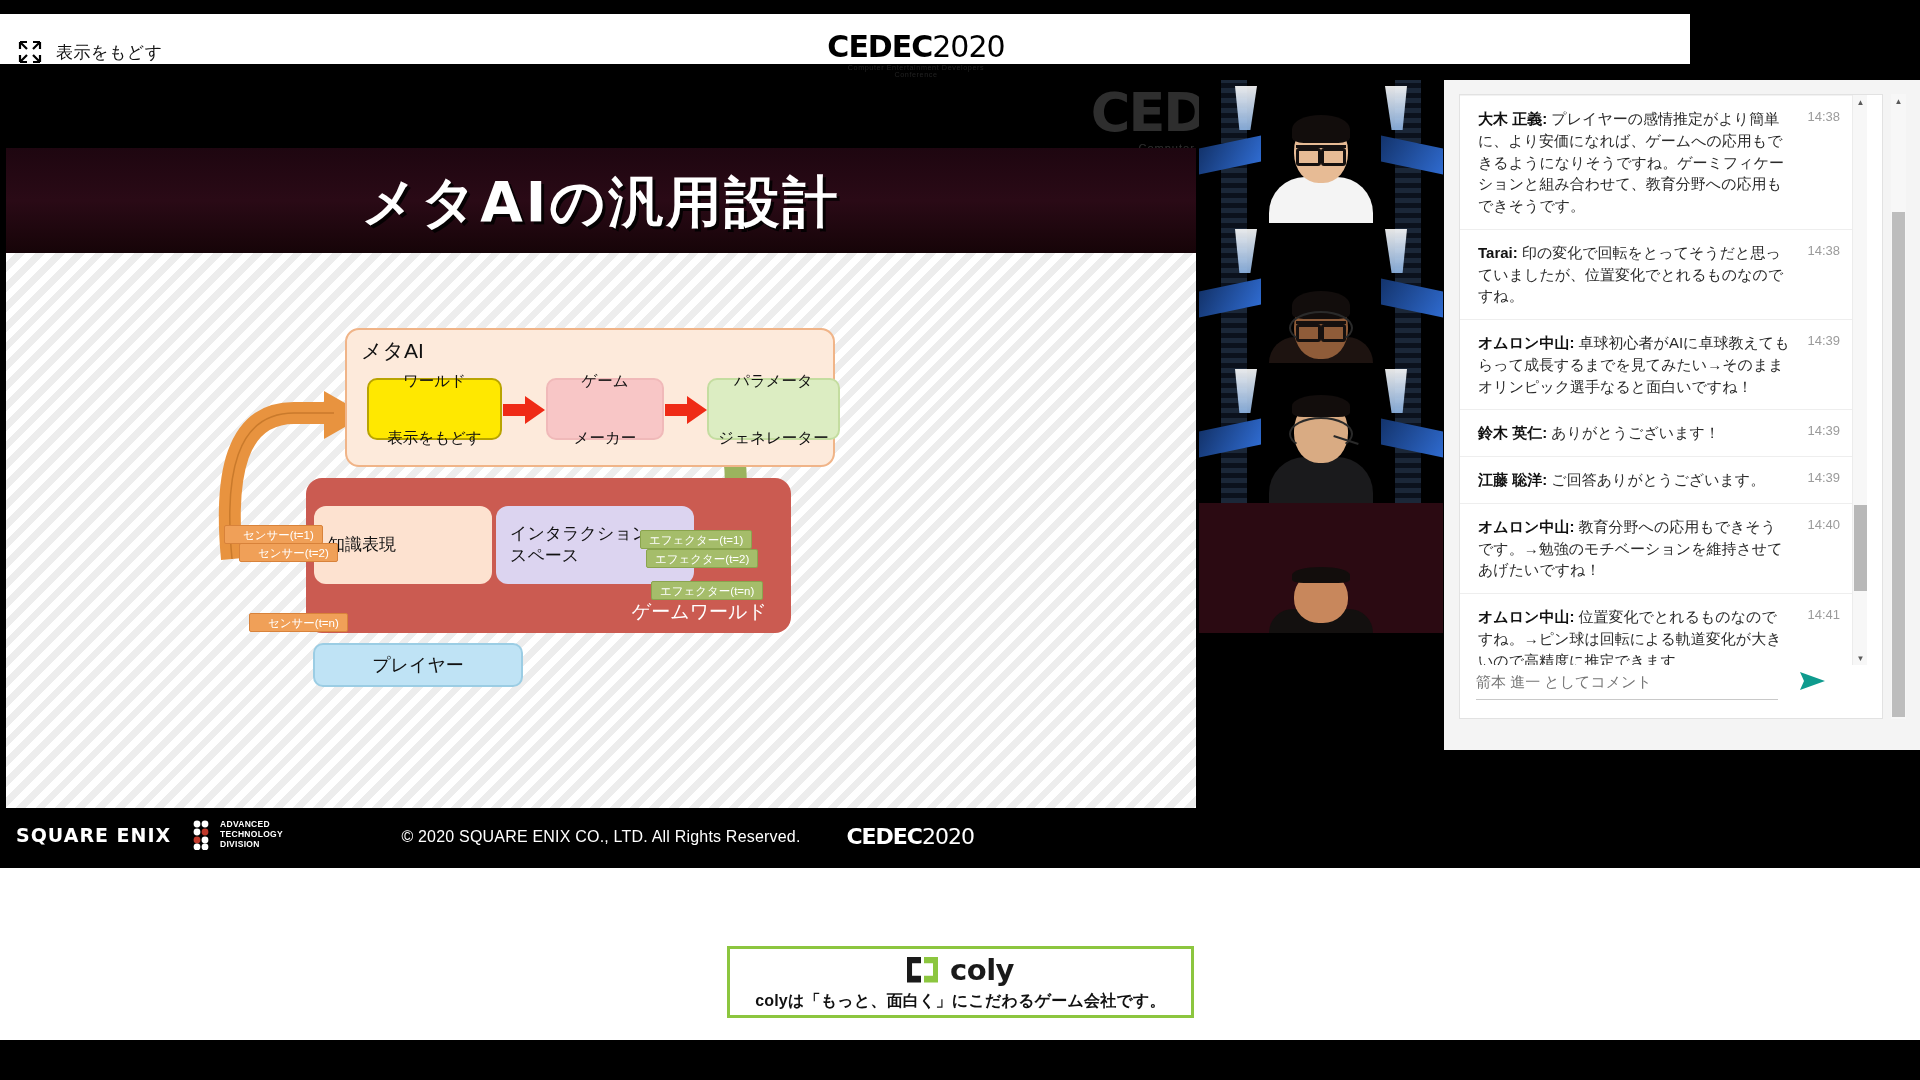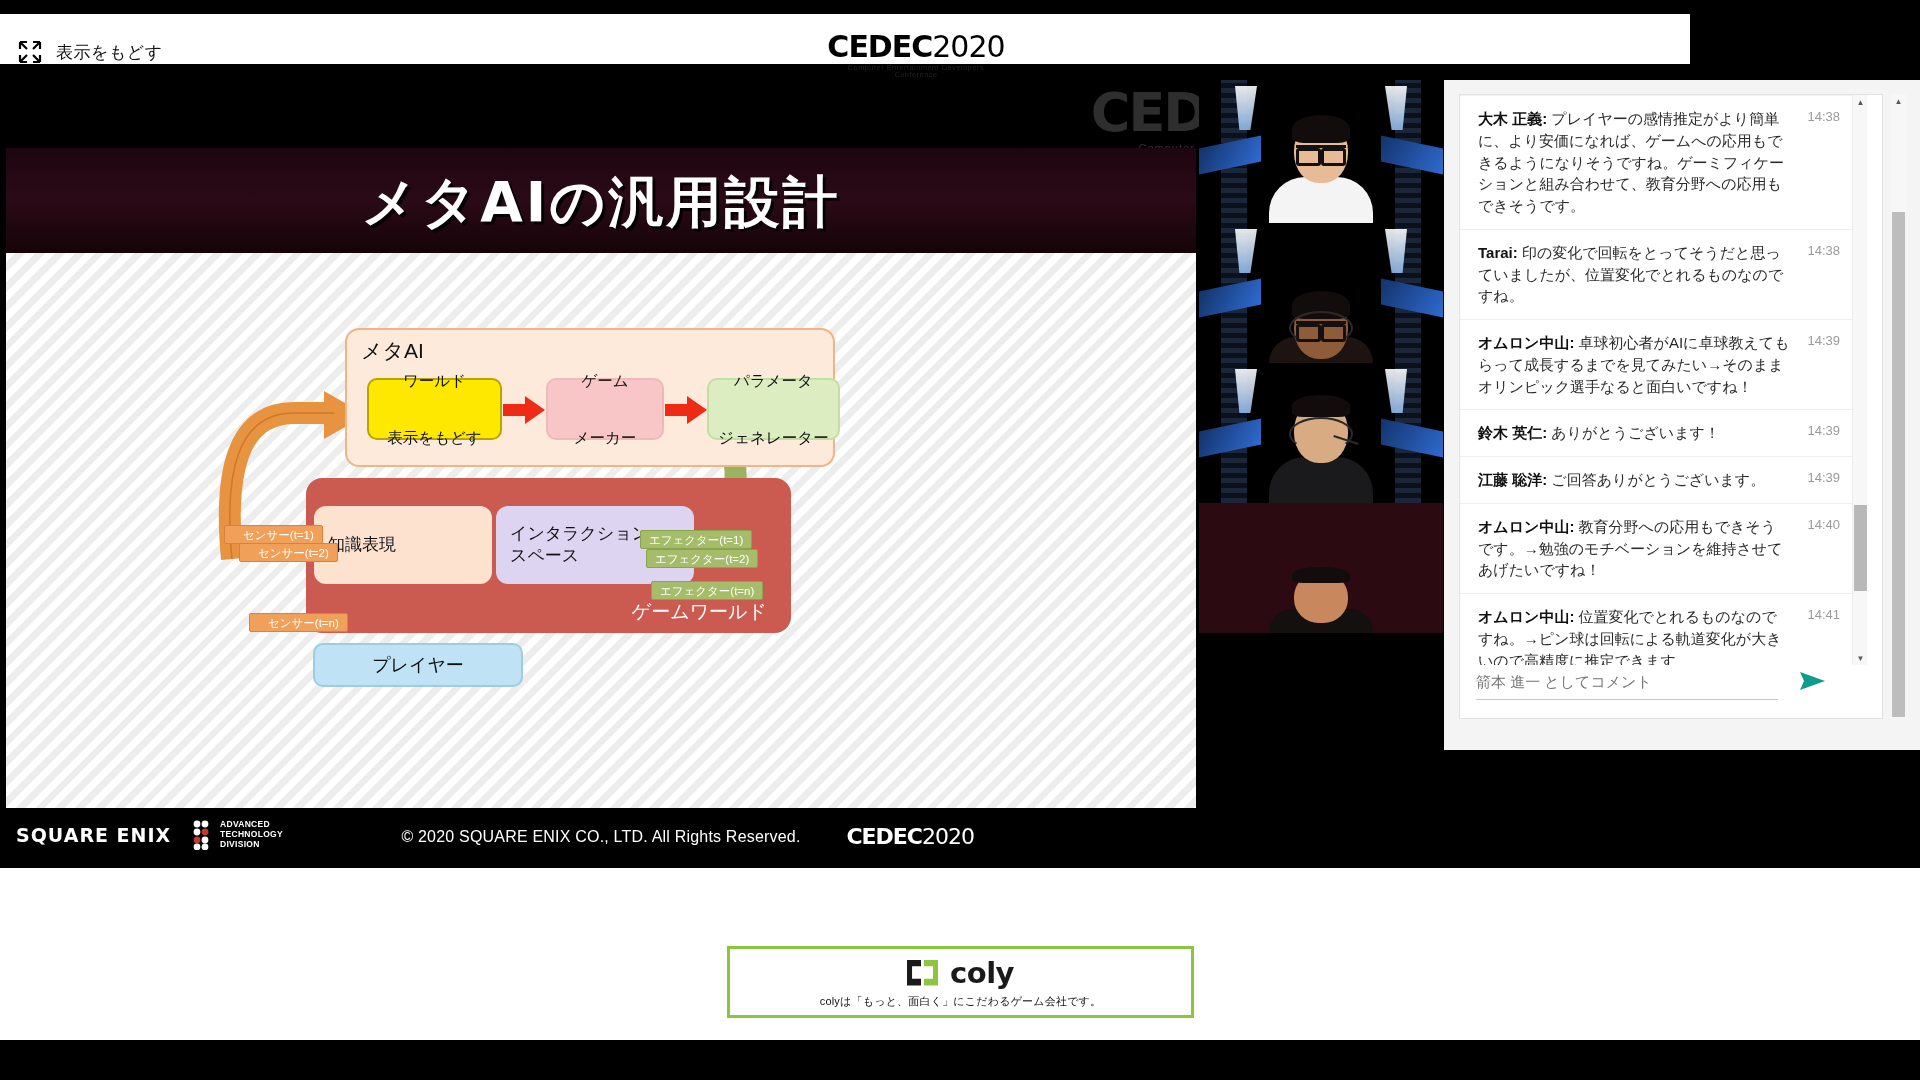--- a/index.html
+++ b/index.html
@@ -312,21 +312,21 @@
     clip-path:polygon(0 0,100% 0,100% 26%,36% 26%,36% 74%,100% 74%,100% 100%,0 100%);
   }
   .coly-mark .rb {
     background:#8cc63f;
     clip-path:polygon(0 0,100% 0,100% 100%,0 100%,0 74%,64% 74%,64% 26%,0 26%);
   }
   .coly-word {
     font-size:29px; font-weight:bold; color:#1a1a1a; letter-spacing:-.5px;
     font-family:"DejaVu Sans", sans-serif;
   }
-  .banner-tag { font-size:11px; font-weight:normal; color:#111; letter-spacing:.2px; }
+  .banner-tag { font-size:16px; font-weight:bold; color:#111; letter-spacing:.2px; }
   .bottom-black {
     position:absolute; left:0; bottom:0; width:1920px; height:40px; background:#000;
   }
 </style>
 </head>
 <body>
 
 <div class="page">
 
   <div class="topbar">

